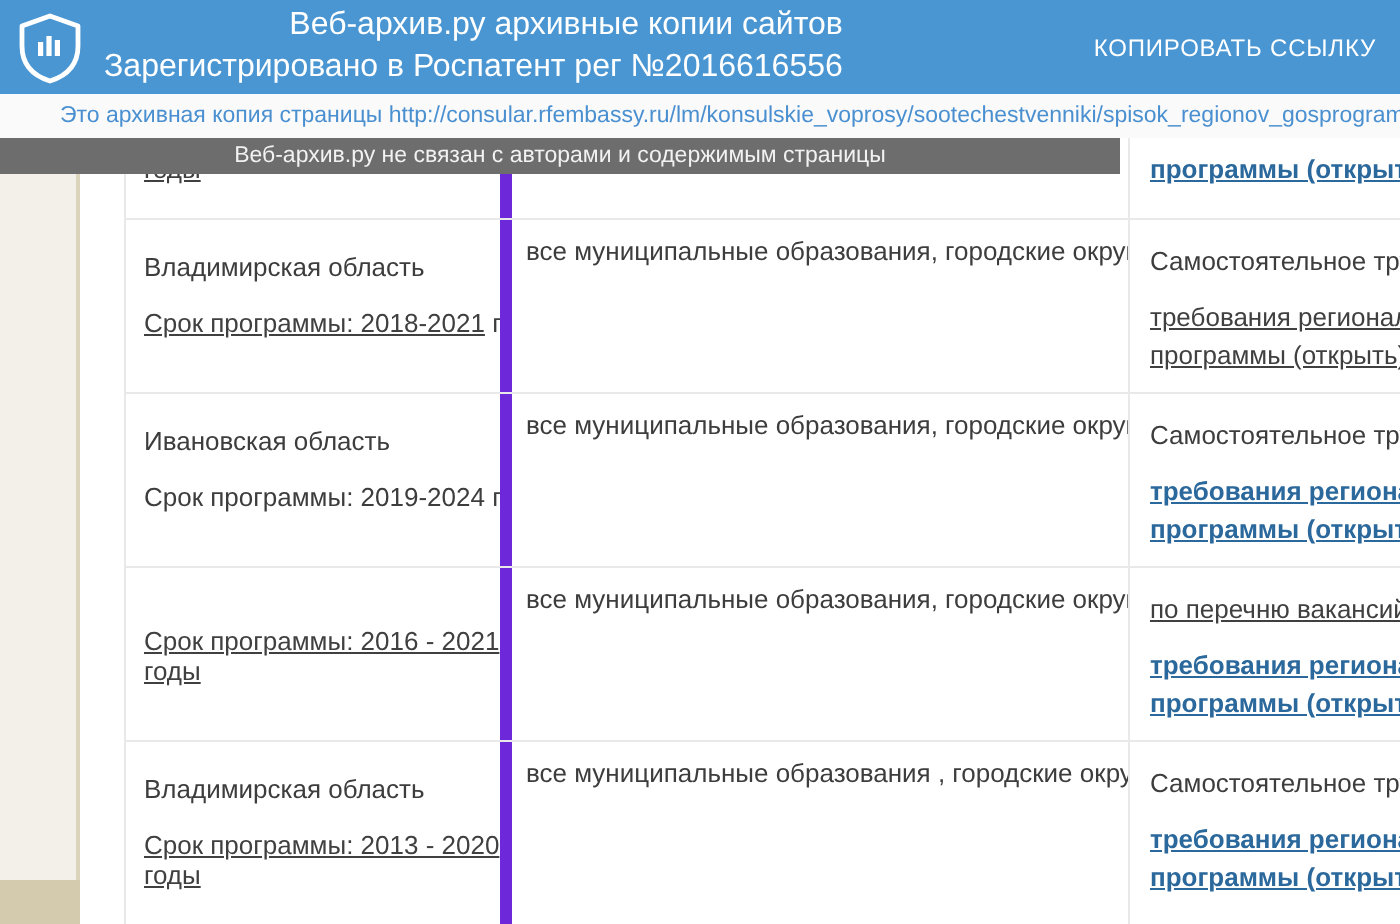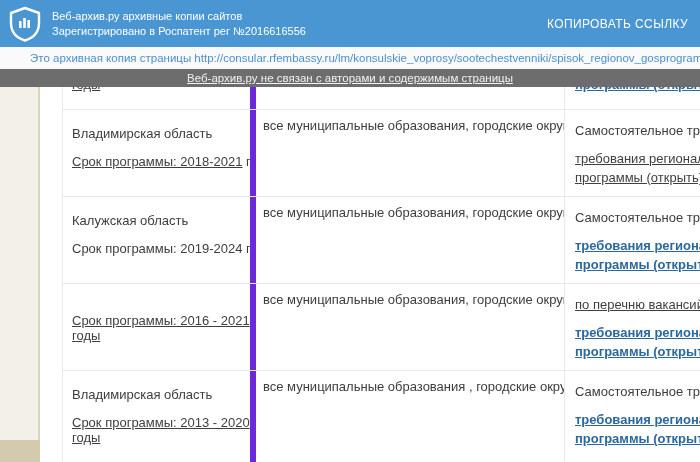--- a/index.html
+++ b/index.html
@@ -3,33 +3,33 @@
 <meta charset="utf-8">
 <style>
   * { margin:0; padding:0; box-sizing:border-box; }
   html,body { width:700px; height:462px; overflow:hidden; background:#ffffff;
     font-family:"Liberation Sans", sans-serif; position:relative; }
 
   
   .banner { position:absolute; left:0; top:0; width:700px; height:47px;
     background:#4a96d2; display:flex; align-items:center; padding:0 12px 0 8px; z-index:6; }
   .shield { width:34px; height:36px; flex:0 0 auto; margin-right:10px; }
-  .banner-titles { color:#ffffff; font-size:11px; line-height:1.3; }
+  .banner-titles { color:#ffffff; font-size:16px; line-height:1.3;text-align:right; }
   .copy-link { margin-left:auto; color:#ffffff; font-size:12px; letter-spacing:0.4px;
     cursor:pointer; white-space:nowrap; }
 
   
   .notice { position:absolute; left:0; top:47px; width:700px; height:22px;
     background:#fafafa; color:#4a90d0; font-size:11.5px; line-height:22px;
     padding-left:30px; white-space:nowrap; overflow:hidden; z-index:6; }
 
   
-  .graybar { position:absolute; left:0; top:69px; width:700px; height:18px;
+  .graybar { position:absolute; left:0; top:69px; width:560px; height:18px;
     background:#6d6d6d; color:#f2f2f2; font-size:11.5px; line-height:18px;
-    text-align:center; z-index:5;text-decoration:underline; }
+    text-align:center; z-index:5; }
 
   
   .left-bg   { position:absolute; left:0;  top:47px;  width:38px; height:415px; background:#f3f0e9; z-index:1; }
   .left-line { position:absolute; left:38px; top:47px; width:2px;  height:415px; background:#dcd3bc; z-index:1; }
   .left-tan  { position:absolute; left:0;  top:440px; width:40px; height:22px;  background:#d4cbae; z-index:2; }
 
   
   .table-area { position:absolute; left:62px; top:69px; width:660px; background:#ffffff;
     border-left:1px solid #e9e9e9; z-index:1; font-size:13px; color:#3d3d3d; }
   .t-row { display:flex; border-bottom:1px solid #e9e9e9; }
@@ -79,21 +79,21 @@
     <div class="cell c3">
       <div>Самостоятельное трудоу</div>
       <div class="req">
         <span class="lnk"><span>требования региональн</span><br><span>программы (открыть)</span></span>
       </div>
     </div>
   </div>
 
   <div class="t-row row-std">
     <div class="cell c1">
-      <div>Калужская область</div>
+      <div>Ивановская область</div>
       <div class="term plain">Срок программы: 2019-2024 годы</div>
     </div>
     <div class="cell c2">
       <span>все муниципальные образования, городские округа</span>
     </div>
     <div class="cell c3">
       <div>Самостоятельное трудоу</div>
       <div class="req">
         <span class="lnk-bold"><span>требования региональ</span><br><span>программы (открыть)</span></span>
       </div>

